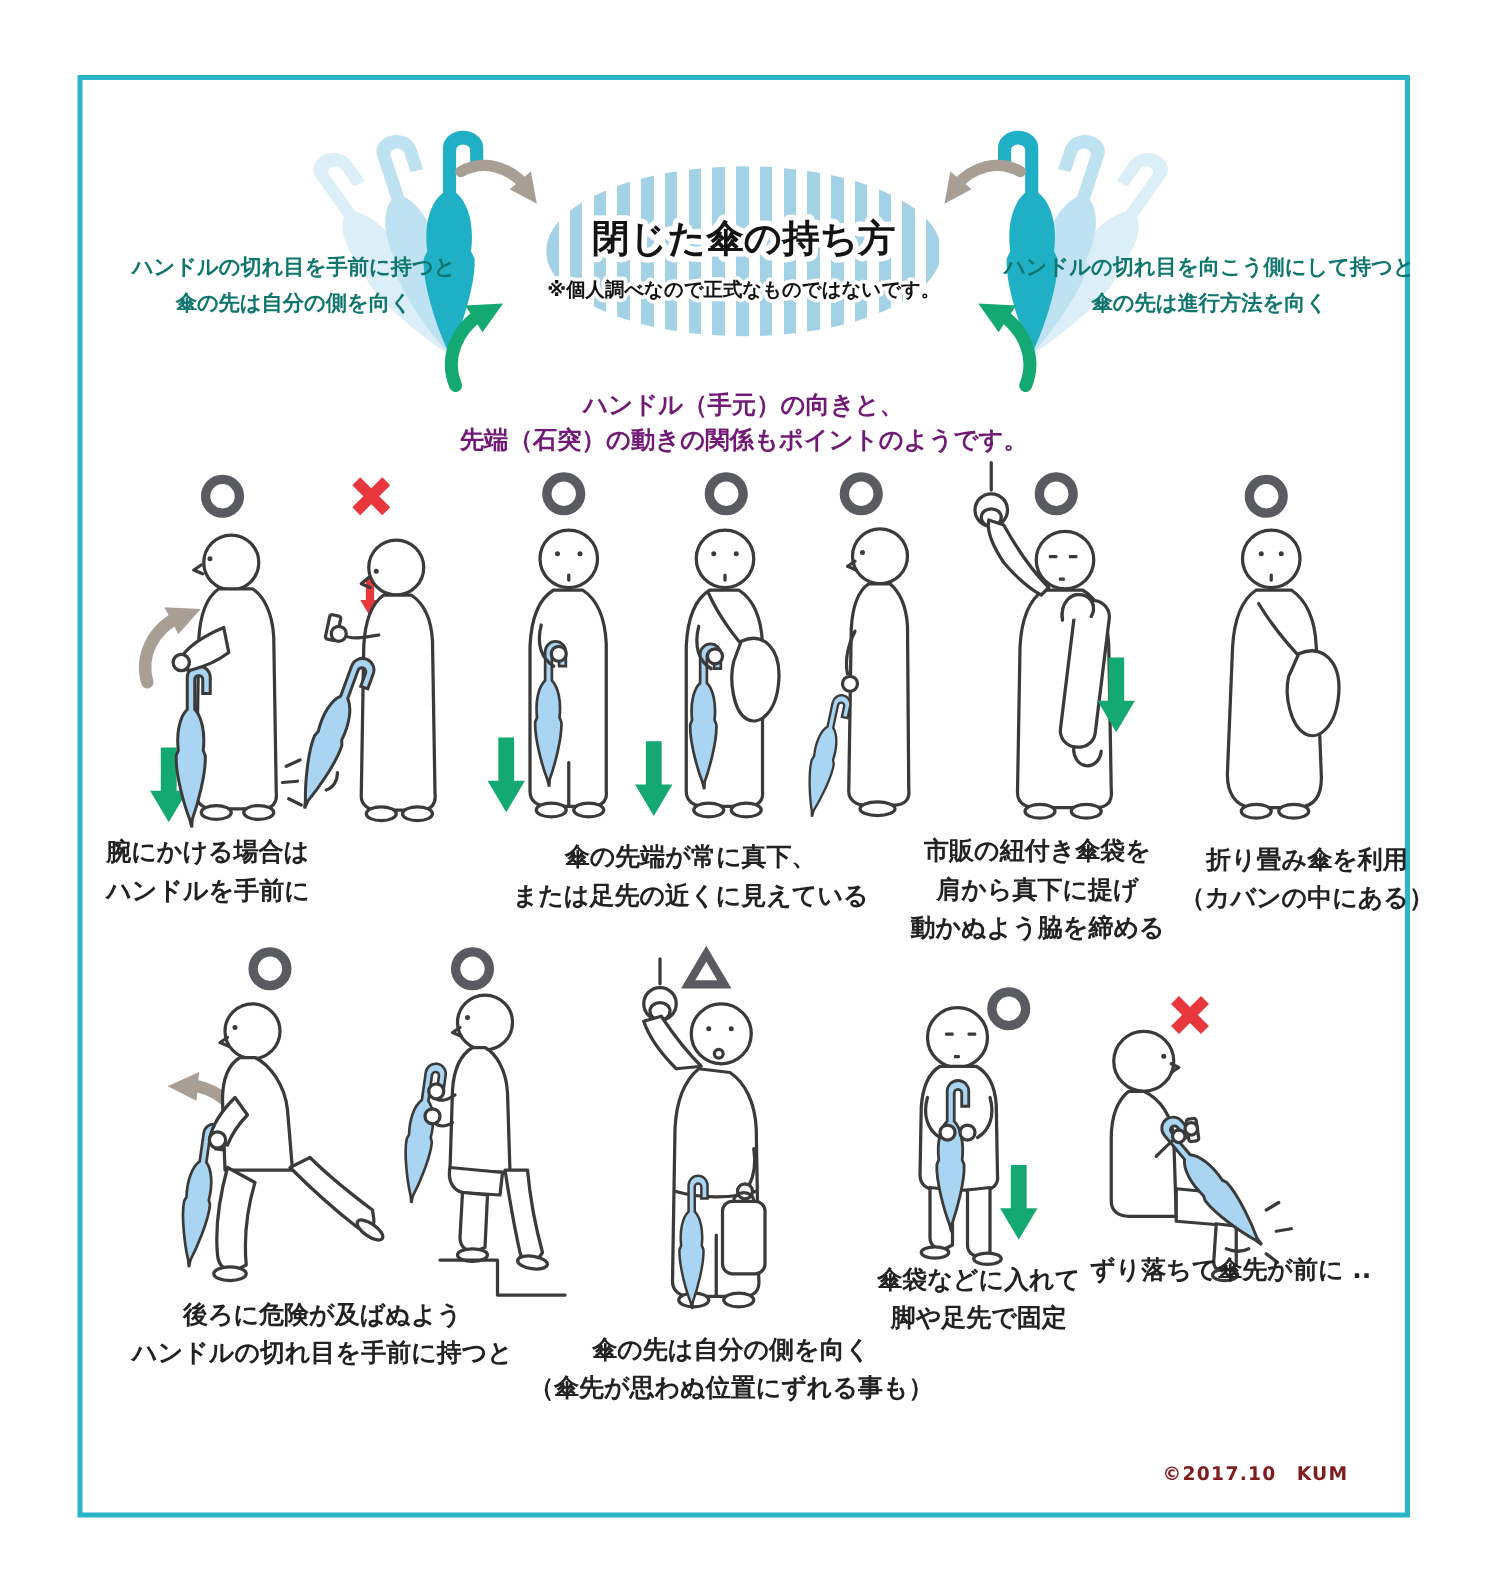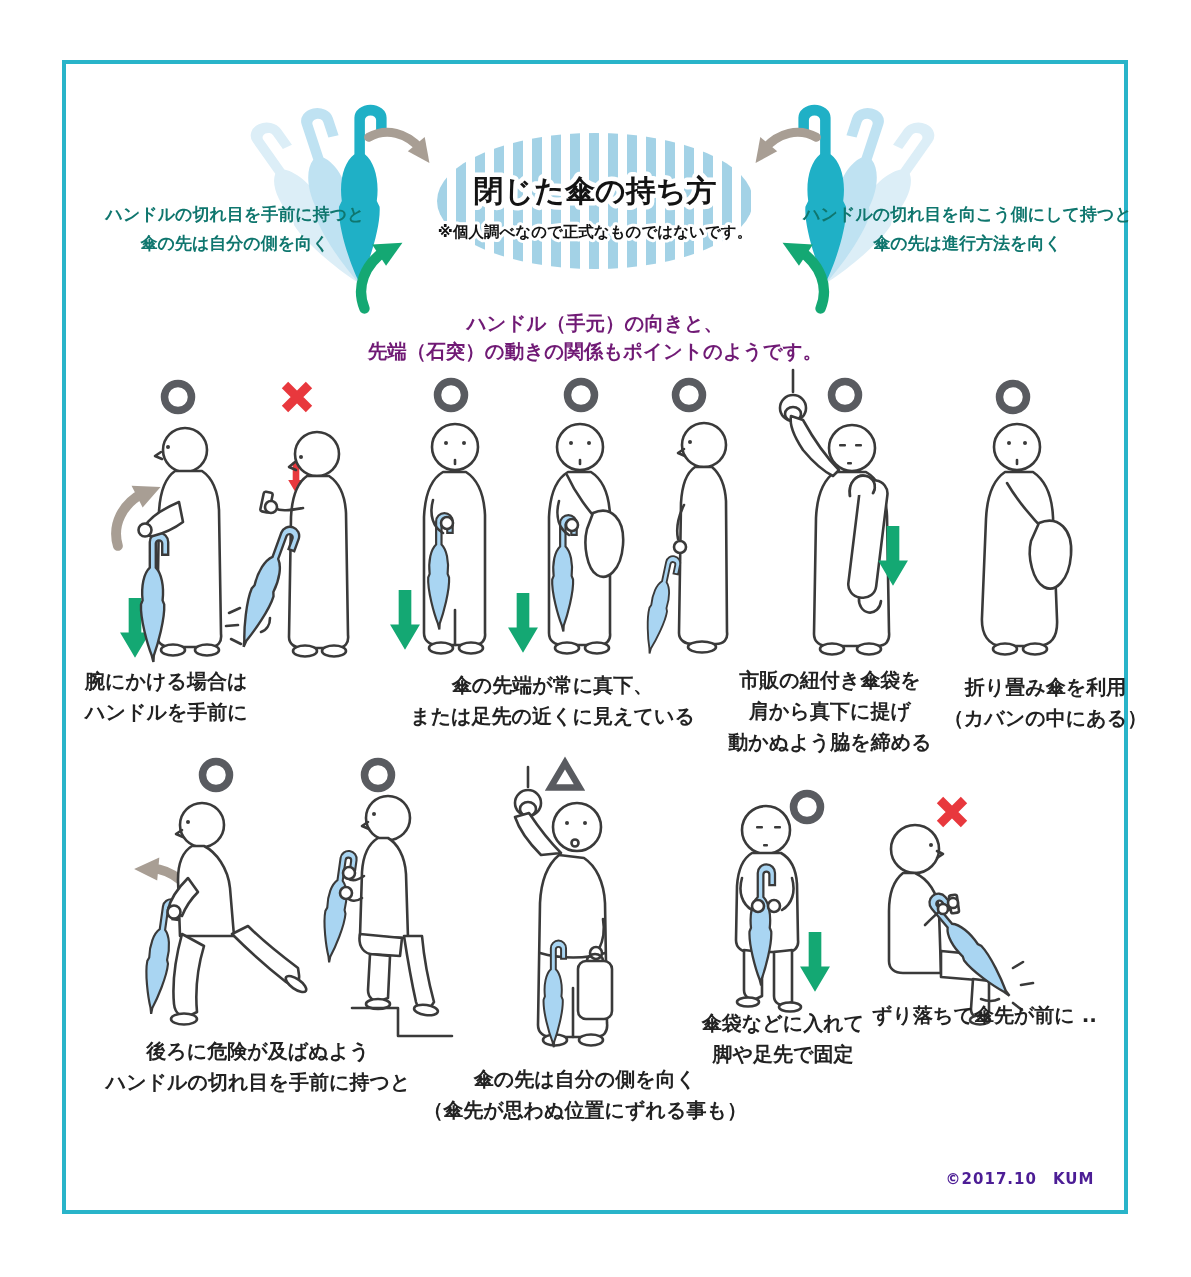--- a/index.html
+++ b/index.html
@@ -5,21 +5,21 @@
   html,body{margin:0;padding:0;background:#fff;}
   .page{position:relative;width:1191px;height:1277px;background:#fff;
         font-family:"DejaVu Sans",sans-serif;color:#2b2b2b;overflow:hidden;}
   .frame{position:absolute;left:62px;top:60px;width:1066px;height:1154px;
          border:4px solid #29b4c9;box-sizing:border-box;background:#fff;}
   .abs{position:absolute;}
   .note{font-size:17px;font-weight:600;text-align:center;line-height:29px;color:#0f766e;}
   .point{font-size:19.5px;font-weight:700;text-align:center;line-height:28px;color:#701a75;margin-top:27px;}
   .cap{font-size:20px;font-weight:600;line-height:31px;color:#222;}
   .cap.center{text-align:center;}
-  .copyright{font-size:15px;font-weight:600;text-align:center;color:#4c1d95;letter-spacing:1px;}
+  .copyright{font-size:15px;font-weight:600;text-align:left;color:#7f1d1d;letter-spacing:1px;}
   .badge{position:absolute;left:437px;top:133px;width:316px;height:136px;border-radius:50%;
          background:repeating-linear-gradient(to right,#a3d2e6 0 10px,#ffffff 10px 19px);}
   .badge svg{position:absolute;left:0;top:0;overflow:visible;}
   .badge text{font-family:"DejaVu Sans",sans-serif;text-anchor:middle;
               paint-order:stroke;stroke:#fff;stroke-linejoin:round;fill:#131313;}
   .badge .t1{font-size:30px;font-weight:800;stroke-width:9px;}
   .badge .t2{font-size:15.5px;font-weight:700;stroke-width:6px;}
   svg.fig{position:absolute;overflow:visible;}
   .fig path,.fig rect,.fig ellipse,.fig circle{fill:#fff;stroke:#3a3a3a;stroke-width:2.6;
       stroke-linecap:round;stroke-linejoin:round;}

